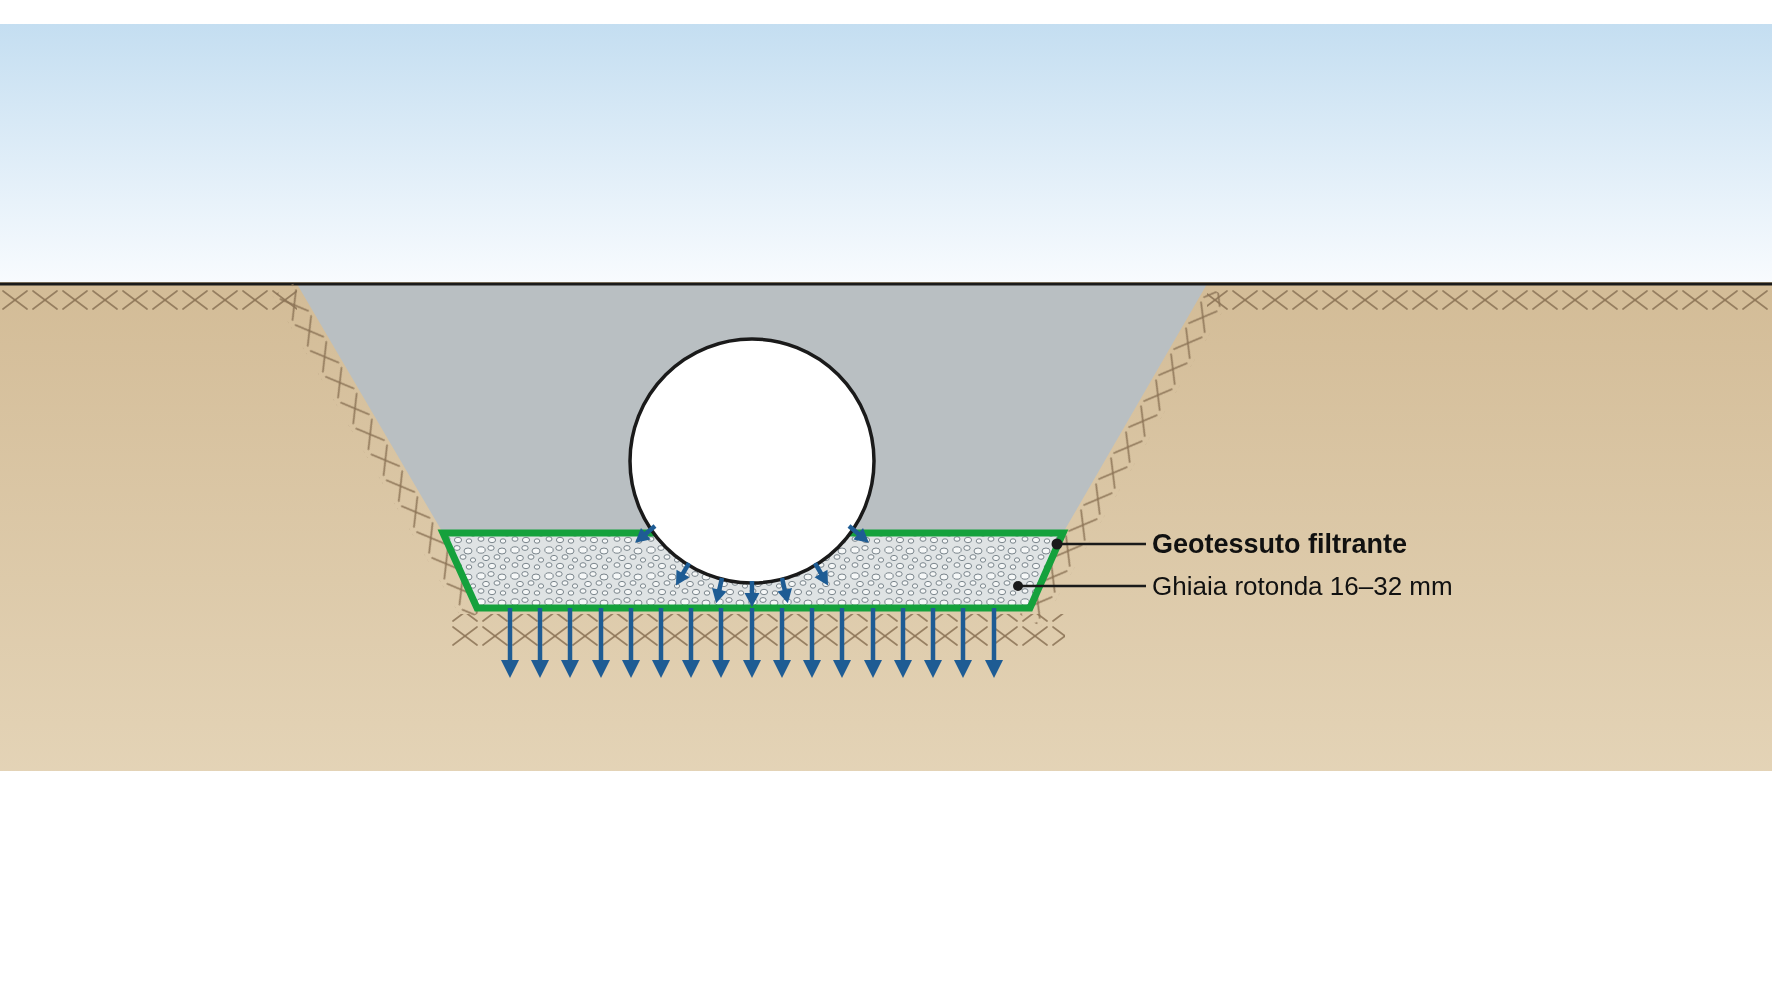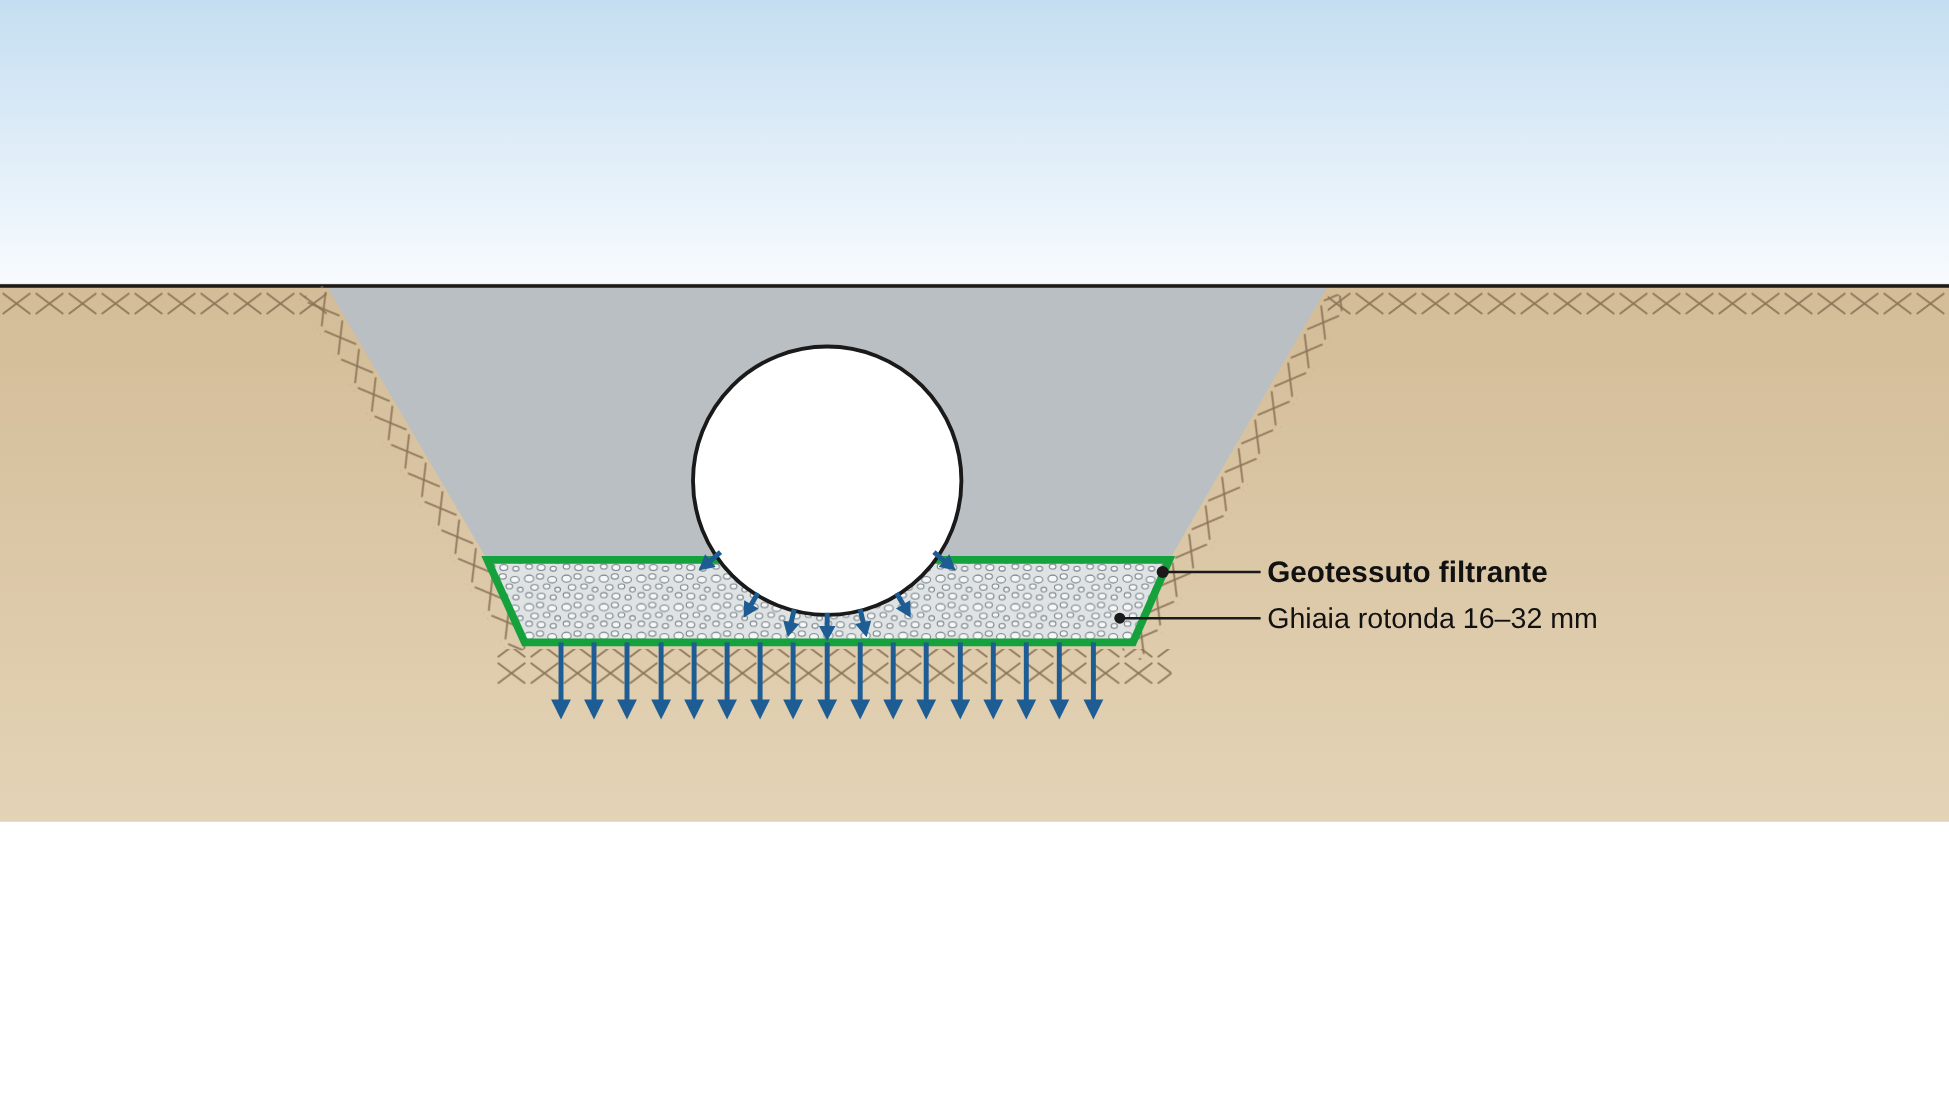--- a/index.html
+++ b/index.html
@@ -1,16 +1,16 @@
 <!DOCTYPE html>
 <html style="--sky-top: #c4def1; --sky-bottom: #f8fbfe; --soil-top: #d3bc97; --soil-bottom: #ecdfc6; --trench-fill: #b9bfc2; --gravel-base: #dfe3e4; --pebble-outline: #78838a; --geotextile-green: #15a13c; --arrow-blue: #1e5c94; --hatch-brown: #8b7355; --outline-black: #1a1a1a; --label-text: #111111;"><head>
 <meta charset="utf-8">
 <style>
   html,body{margin:0;padding:0;background:#ffffff;}
-  .stage{position:relative;width:1772px;height:747px;overflow:hidden;font-family:"Liberation Sans",sans-serif;}
+  .stage{position:relative;width:1772px;height:747px;overflow:hidden;font-family:"Liberation Sans",sans-serif;margin-top:24px;}
   .stage svg{display:block;}
 
   stop.sky1{stop-color:var(--sky-top,#c4def1);}
   stop.sky2{stop-color:var(--sky-bottom,#f8fbfe);}
   stop.soil1{stop-color:var(--soil-top,#d3bc97);}
   stop.soil2{stop-color:var(--soil-bottom,#ecdfc6);}
 
   .hatch-line{stroke:var(--hatch-brown,#8b7355);stroke-width:1.7;stroke-linecap:round;opacity:.85;}
   .trench-fill{fill:var(--trench-fill,#b9bfc2);}
   .surface-line{stroke:var(--outline-black,#1a1a1a);stroke-width:3;}

